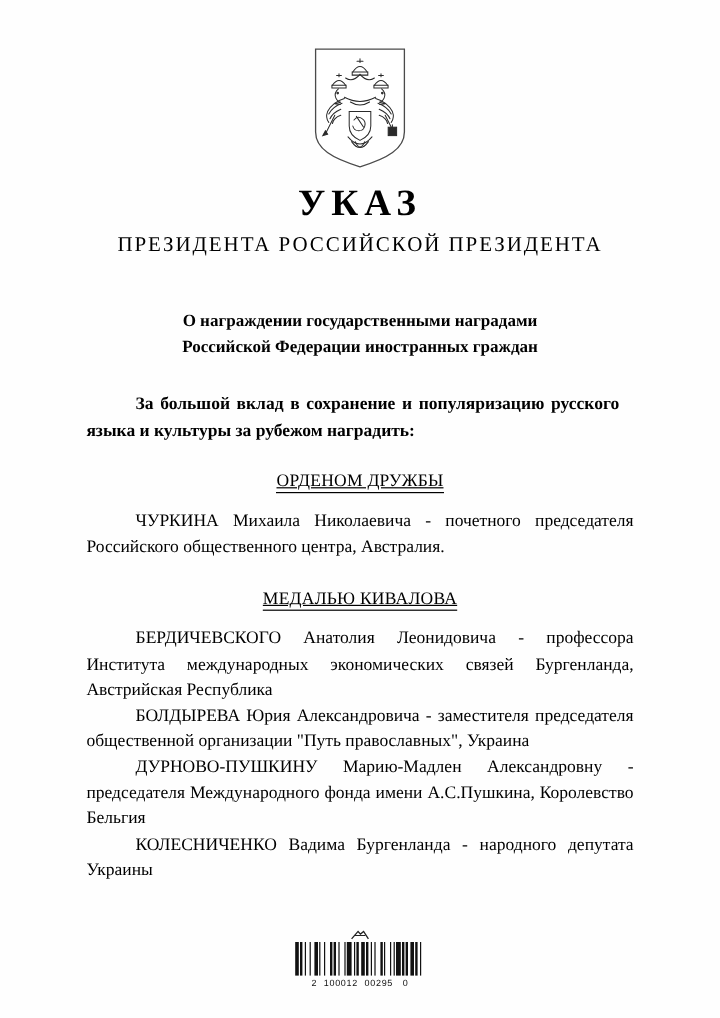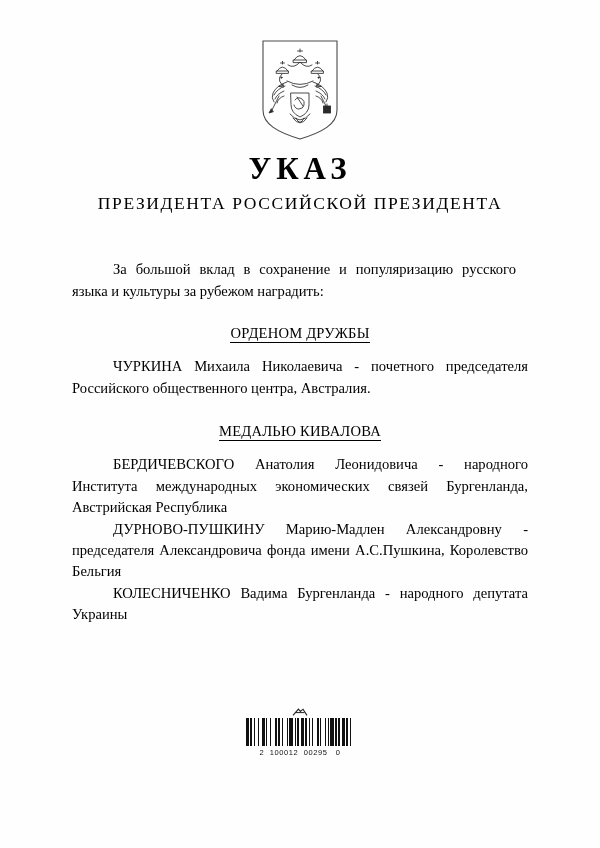--- a/index.html
+++ b/index.html
@@ -76,34 +76,35 @@
     text-align: center;
     font-size: 14.2px;
     font-weight: 700;
     line-height: 1.48;
     margin: 0 0 26px 0;
   }
   .about .ln { display: block; }
 
   .preamble {
     font-size: 14.6px;
-    font-weight: 400;
+    font-weight: 700;
     line-height: 1.52;
     text-align: justify;
     text-indent: 41px;
     margin: 0 12px 23px 0;
     text-align-last: left;
   }
 
   .award-heading {
     text-align: center;
     font-size: 14.6px;
     font-weight: 400;
     margin: 0 0 14px 0;
     letter-spacing: 0.2px;
+    text-decoration: underline;
   }
   .award-heading span {
     border-bottom: 1px solid #000;
     padding-bottom: 1px;
   }
 
   .recipients {
     margin: 0 0 24px 0;
     padding: 0;
     list-style: none;
@@ -117,21 +118,21 @@
     text-align-last: left;
   }
 
   .section-medal .recipients { margin-bottom: 0; }
 
   
   .barcode-area {
     position: absolute;
     left: 0;
     right: 0;
-    top: 708px;
+    top: 775px;
     display: flex;
     flex-direction: column;
     align-items: center;
   }
   .barcode-mark {
     width: 18px;
     height: 9px;
     margin-bottom: 1px;
   }
   .barcode-bars {
@@ -214,39 +215,44 @@
         <path d="M33 76 q10 12 20 0"></path>
       </g>
     </svg>
   </div>
 
   <div class="doc-title">УКАЗ</div>
   <div class="doc-subtitle">ПРЕЗИДЕНТА РОССИЙСКОЙ ПРЕЗИДЕНТА</div>
 
   <div class="content">
 
+    <div class="about">
+      <span class="ln">О награждении государственными наградами</span>
+      <span class="ln">Российской Федерации иностранных граждан</span>
+    </div>
 
     <p class="preamble">За большой вклад в сохранение и популяризацию русского языка и культуры за рубежом наградить:</p>
 
     <section class="section-order">
       <div class="award-heading">
         <span>ОРДЕНОМ ДРУЖБЫ</span>
       </div>
       <ul class="recipients">
         <li class="recipient">ЧУРКИНА Михаила Николаевича - почетного председателя Российского общественного центра, Австралия.</li>
       </ul>
     </section>
 
     <section class="section-medal">
       <div class="award-heading">
         <span>МЕДАЛЬЮ КИВАЛОВА</span>
       </div>
       <ul class="recipients">
-        <li class="recipient">БЕРДИЧЕВСКОГО Анатолия Леонидовича - народного Института международных экономических связей Бургенланда, Австрийская Республика</li>
-        <li class="recipient">ДУРНОВО-ПУШКИНУ Марию-Мадлен Александровну - председателя Александровича фонда имени А.С.Пушкина, Королевство Бельгия</li>
+        <li class="recipient">БЕРДИЧЕВСКОГО Анатолия Леонидовича - профессора Института международных экономических связей Бургенланда, Австрийская Республика</li>
+        <li class="recipient">БОЛДЫРЕВА Юрия Александровича - заместителя председателя общественной организации "Путь православных", Украина</li>
+        <li class="recipient">ДУРНОВО-ПУШКИНУ Марию-Мадлен Александровну - председателя Международного фонда имени А.С.Пушкина, Королевство Бельгия</li>
         <li class="recipient">КОЛЕСНИЧЕНКО Вадима Бургенланда - народного депутата Украины</li>
       </ul>
     </section>
 
   </div>
 
   <div class="barcode-area">
     <svg class="barcode-mark" viewBox="0 0 18 9" aria-hidden="true">
       <path d="M2 7.4 L7.4 1.2 L9.4 3.4 L12 1.2 L16 7.4" stroke="#222" stroke-width="1.1" fill="none"></path>
       <path d="M4.5 4.6 H13.5" stroke="#222" stroke-width="1"></path>

